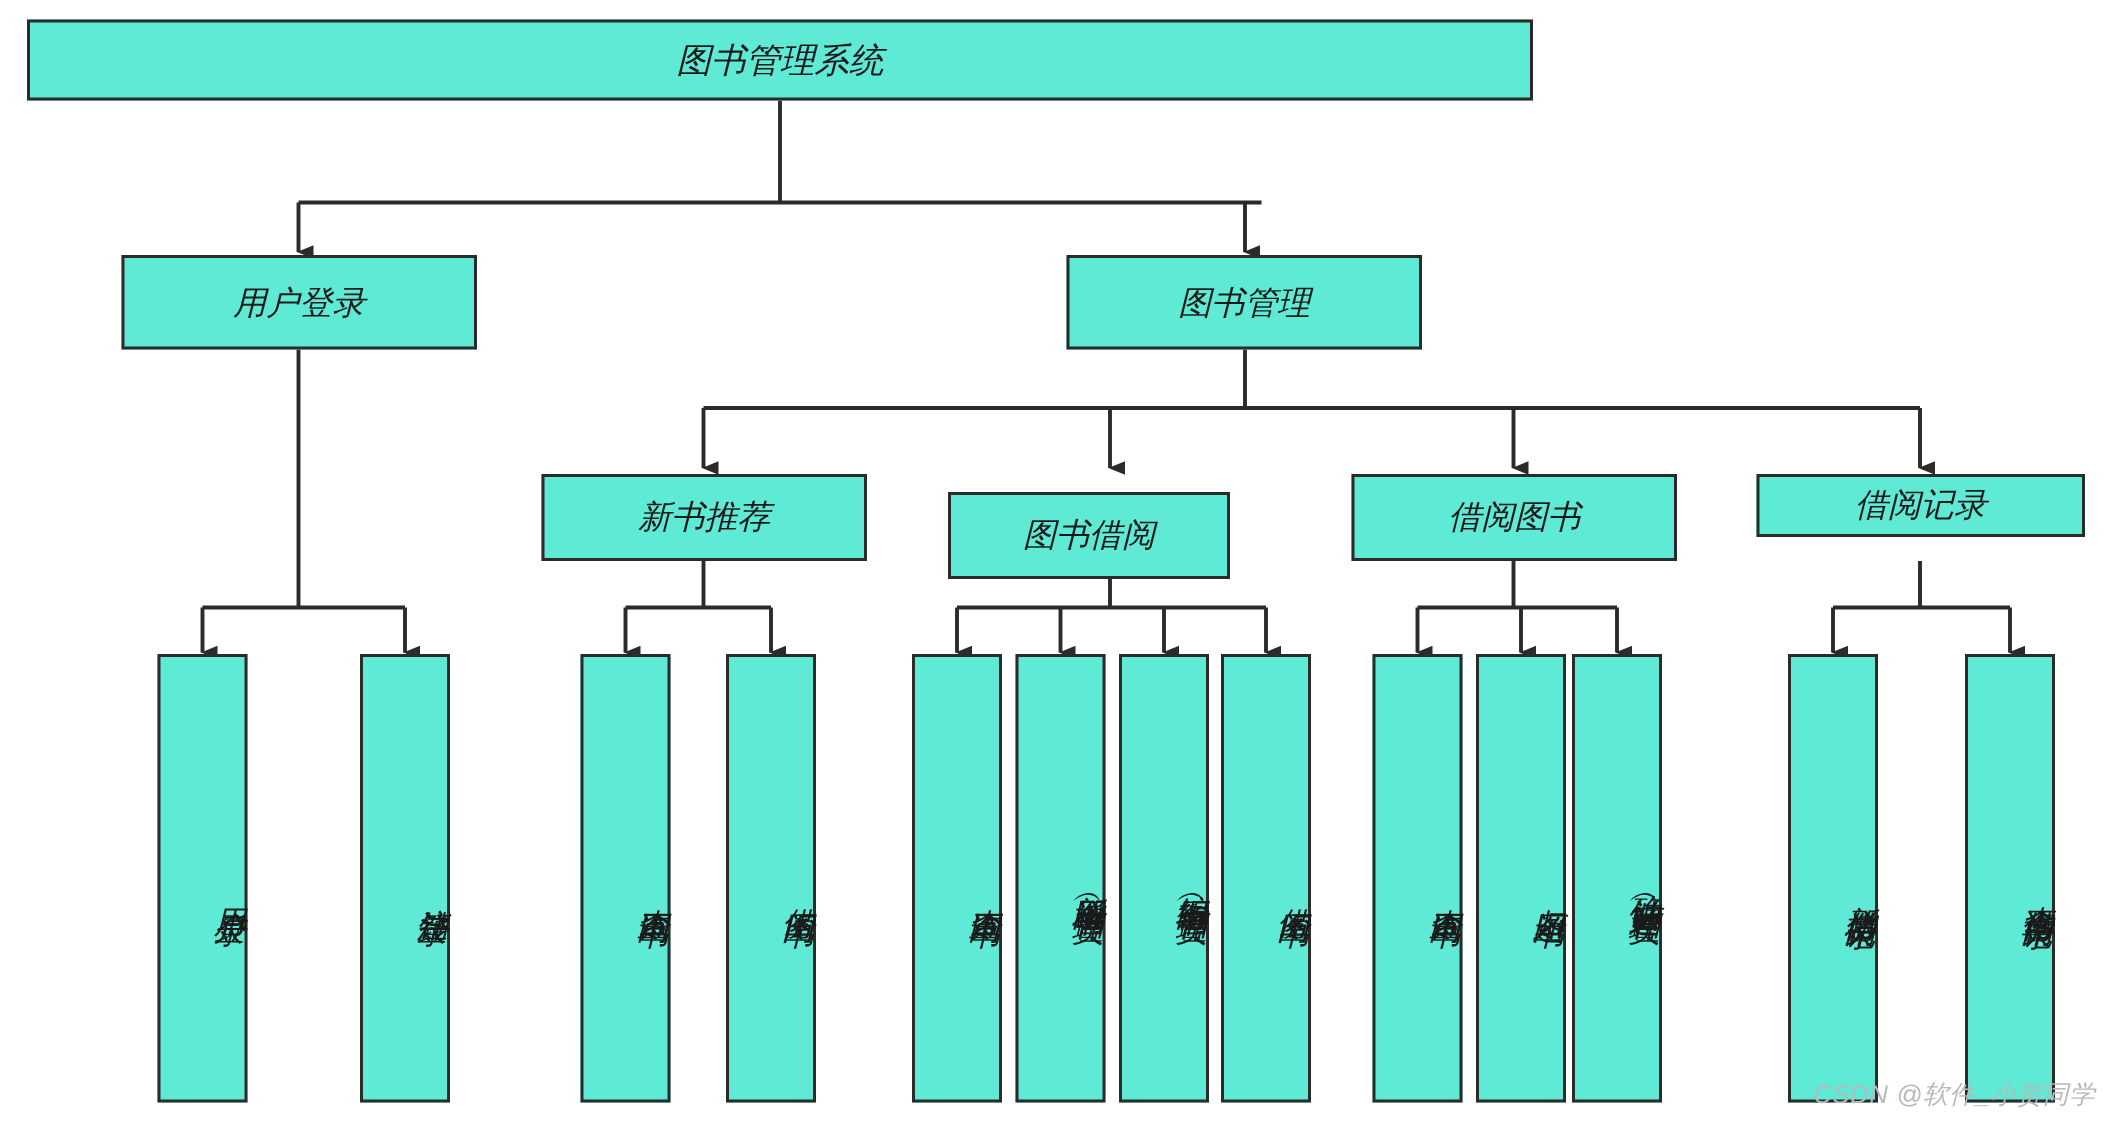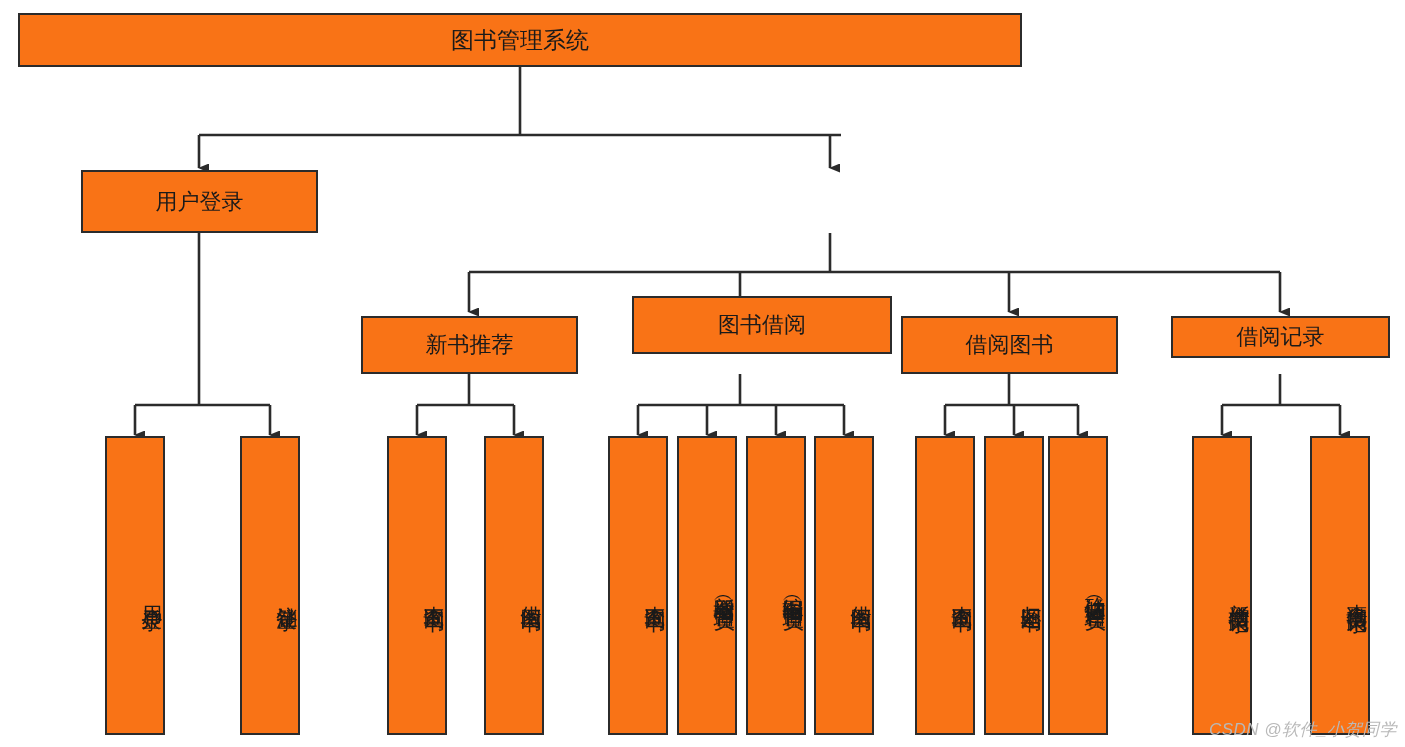--- a/index.html
+++ b/index.html
@@ -21,26 +21,27 @@
     position: absolute;
     left: 0;
     top: 0;
     width: 1405px;
     height: 747px;
     pointer-events: none;
   }
   .node {
     position: absolute;
     box-sizing: border-box;
-    background: #f97316;
+    background: #5eead4;
     border: 2px solid #2b2b2b;
     display: flex;
     align-items: center;
     justify-content: center;
     color: #1a1a1a;
+    font-style: italic;
   }
   .node.root {
     font-size: 23px;
   }
   .node.lvl2 {
     font-size: 22px;
   }
   .node.lvl3 {
     font-size: 22px;
   }
@@ -126,25 +127,28 @@
     </g>
   </svg>
 
   <div class="node root" style="left:18px; top:13px; width:1004px; height:54px;">
     <span class="label">图书管理系统</span>
   </div>
 
   <div class="node lvl2" style="left:81px; top:170px; width:237px; height:63px;">
     <span class="label">用户登录</span>
   </div>
+  <div class="node lvl2" style="left:711px; top:170px; width:237px; height:63px;">
+    <span class="label">图书管理</span>
+  </div>
 
   <div class="node lvl3" style="left:361px; top:316px; width:217px; height:58px;align-items:center;">
     <span class="label">新书推荐</span>
   </div>
-  <div class="node lvl3" style="left:632px; top:296px; width:260px; height:58px;">
+  <div class="node lvl3" style="left:632px; top:328px; width:188px; height:58px;">
     <span class="label">图书借阅</span>
   </div>
   <div class="node lvl3" style="left:901px; top:316px; width:217px; height:58px;">
     <span class="label">借阅图书</span>
   </div>
   <div class="node lvl3" style="left:1171px; top:316px; width:219px; height:42px;">
     <span class="label">借阅记录</span>
   </div>
 
   <div class="node leaf" style="left:105px; top:436px; width:60px; height:299px;">

